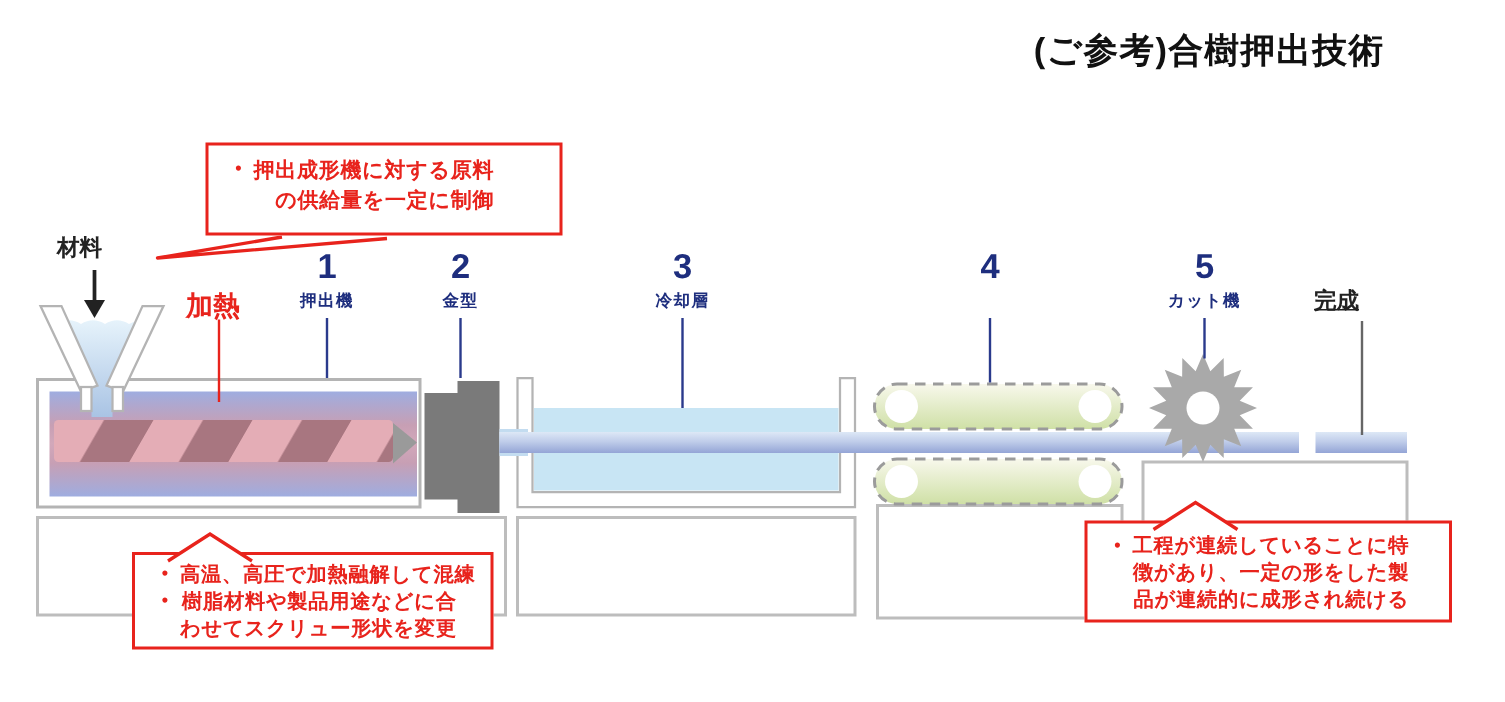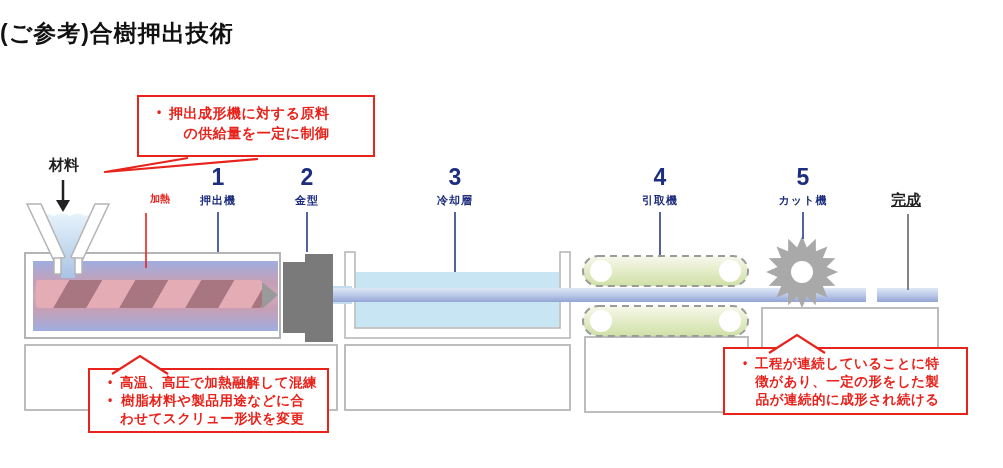--- a/index.html
+++ b/index.html
@@ -1,25 +1,25 @@
 <!DOCTYPE html>
 <html><head>
 <meta charset="utf-8">
 <style>
   html,body{margin:0;padding:0;background:#fff;}
   #stage{position:relative;width:1003px;height:468px;background:#fff;overflow:hidden;
          font-family:"Liberation Sans","DejaVu Sans",sans-serif;}
   #diagram{position:absolute;left:0;top:0;}
 
-  .title{position:absolute;left:0;top:18px;width:923px;text-align:left;
+  .title{position:absolute;left:0;top:18px;width:923px;text-align:right;
          font-size:23px;font-weight:bold;color:#111;letter-spacing:1px;}
 
-  .lbl{position:absolute;text-align:center;font-weight:bold;}
+  .lbl{position:absolute;font-weight:bold;}
   .lbl-material{left:38px;top:156px;width:52px;font-size:15px;color:#222;}
-  .lbl-heat{left:134px;top:192px;width:52px;font-size:10px;color:#e8231c;}
+  .lbl-heat{left:124px;top:192px;width:52px;font-size:18px;color:#e8231c;}
   .lbl-done{left:876px;top:191px;width:60px;font-size:15px;color:#222;text-decoration:underline;}
 
   .step{position:absolute;width:110px;text-align:center;color:#1e2e7e;top:166px;}
   .step .num{font-size:23px;font-weight:bold;line-height:1;}
   .step .nm{font-size:11px;font-weight:bold;margin-top:4px;letter-spacing:1px;}
   .step1{left:163px;} .step2{left:252px;} .step3{left:400px;} .step4{left:605px;} .step5{left:748px;}
 
   .callout{position:absolute;background:#fff;border:2px solid #e8231c;color:#e8231c;
            box-sizing:border-box;padding:6px 8px 4px 10px;}
   .co-feed{left:137px;top:95px;width:238px;height:62px;}
@@ -144,21 +144,20 @@
   <div class="step step2">
     <div class="num">2</div>
     <div class="nm">金型</div>
   </div>
   <div class="step step3">
     <div class="num">3</div>
     <div class="nm">冷却層</div>
   </div>
   <div class="step step4">
     <div class="num">4</div>
-    <div class="nm">引取機</div>
   </div>
   <div class="step step5">
     <div class="num">5</div>
     <div class="nm">カット機</div>
   </div>
 
   <div class="callout co-feed">
     <div class="co-item">
       <span class="bullet">•</span>
       <span class="co-text">押出成形機に対する原料

